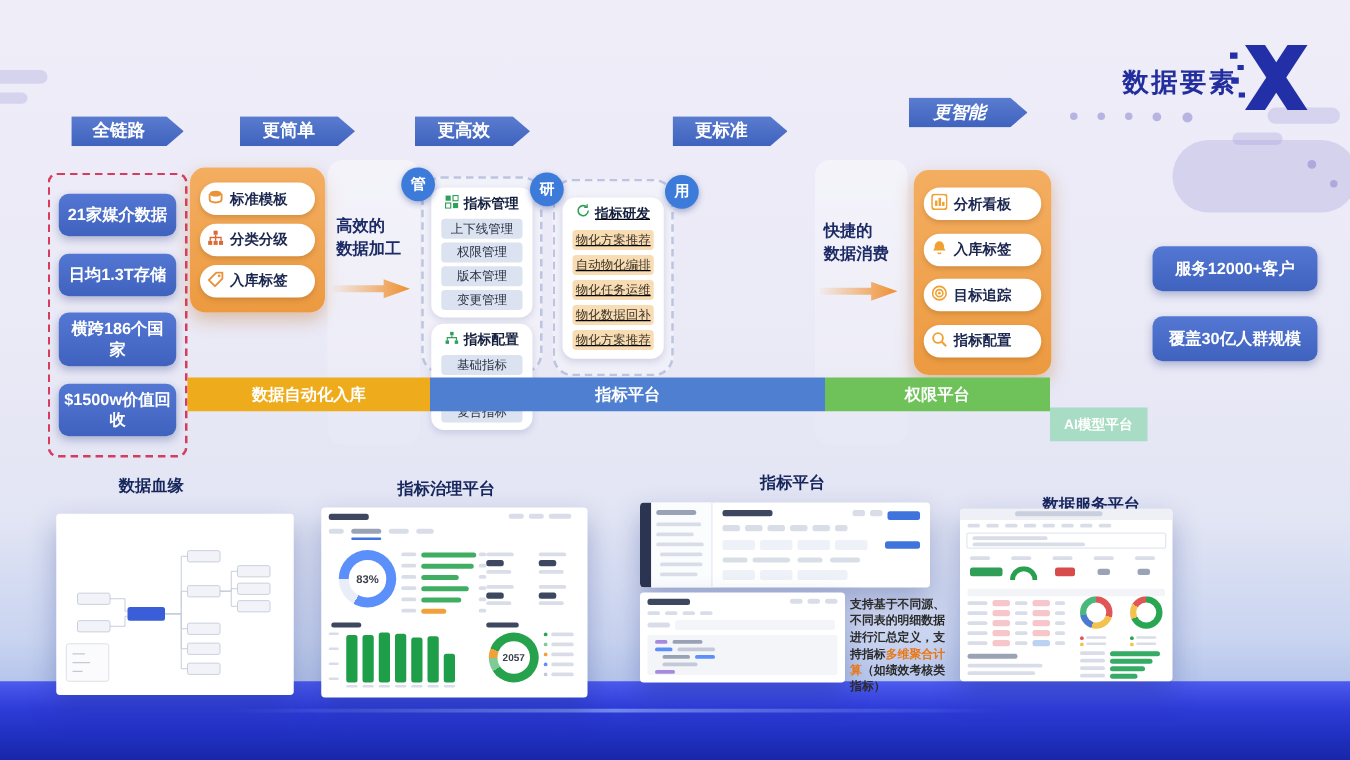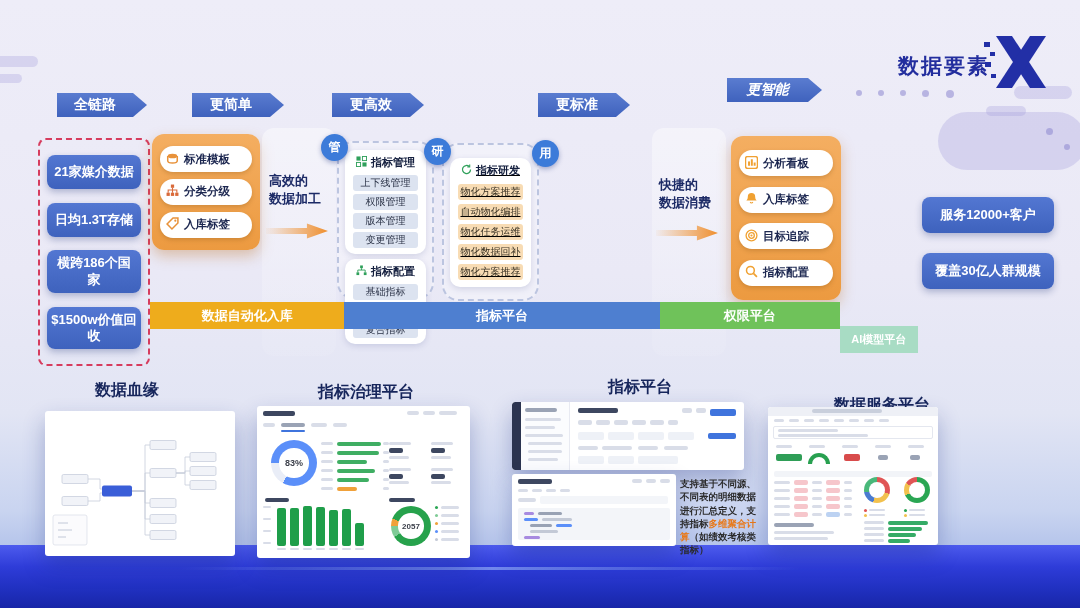--- a/index.html
+++ b/index.html
@@ -48,21 +48,21 @@
   .wcard{background:#fff;border-radius:10px;box-shadow:0 2px 6px rgba(80,90,150,.20);padding-bottom:3px;}
   .wcard-h{display:flex;align-items:center;justify-content:center;gap:4px;font-size:11px;font-weight:bold;color:#15203f;padding:5px 0 2px;}
   .item-gray{background:#dce3f0;color:#2a3246;font-size:10px;border-radius:3px;text-align:center;padding:1px 0;margin:3px 8px;}
   .item-orange{background:#f8dcb4;color:#3a3325;font-size:10px;border-radius:3px;text-align:center;padding:1px 0;margin:4px 8px;}
   .badge{
     position:absolute;width:27px;height:27px;border-radius:50%;background:#3c7bd9;color:#fff;
     font-size:12px;font-weight:bold;display:flex;align-items:center;justify-content:center;
     box-shadow:0 2px 5px rgba(20,40,120,.35);z-index:5;
   }
   .bar{height:27px;display:flex;align-items:center;justify-content:center;color:#fff;font-weight:bold;font-size:13px;}
-  .cap{position:absolute;font-size:16px;font-weight:bold;color:#17265c;}
+  .cap{position:absolute;font-size:13px;font-weight:bold;color:#17265c;}
   .shot{position:absolute;background:#fff;border-radius:3px;box-shadow:0 10px 22px rgba(25,45,130,.30);overflow:hidden;}
   .sk{position:absolute;background:#d9dde8;border-radius:2px;}
   .donut{position:absolute;border-radius:50%;display:flex;align-items:center;justify-content:center;}
   .hole{width:64%;height:64%;background:#fff;border-radius:50%;display:flex;align-items:center;justify-content:center;font-weight:bold;color:#3b3f4a;}
   .gauge{position:absolute;width:22px;height:11px;border:4px solid #28a050;border-bottom:0;border-radius:22px 22px 0 0;}
   .annotation{position:absolute;width:76px;font-size:9.5px;font-weight:bold;color:#2b2b2b;line-height:1.4;}
   .hl{color:#e87818;}
   .band{position:absolute;left:0;bottom:0;width:1080px;height:63px;background:linear-gradient(180deg,#4d5bee 0%,#2e3cd8 35%,#2030c0 70%,#1826a8 100%);}
   .band-streak{position:absolute;height:3px;background:linear-gradient(90deg,rgba(255,255,255,0),rgba(170,200,255,.55),rgba(255,255,255,0));}
 </style>

